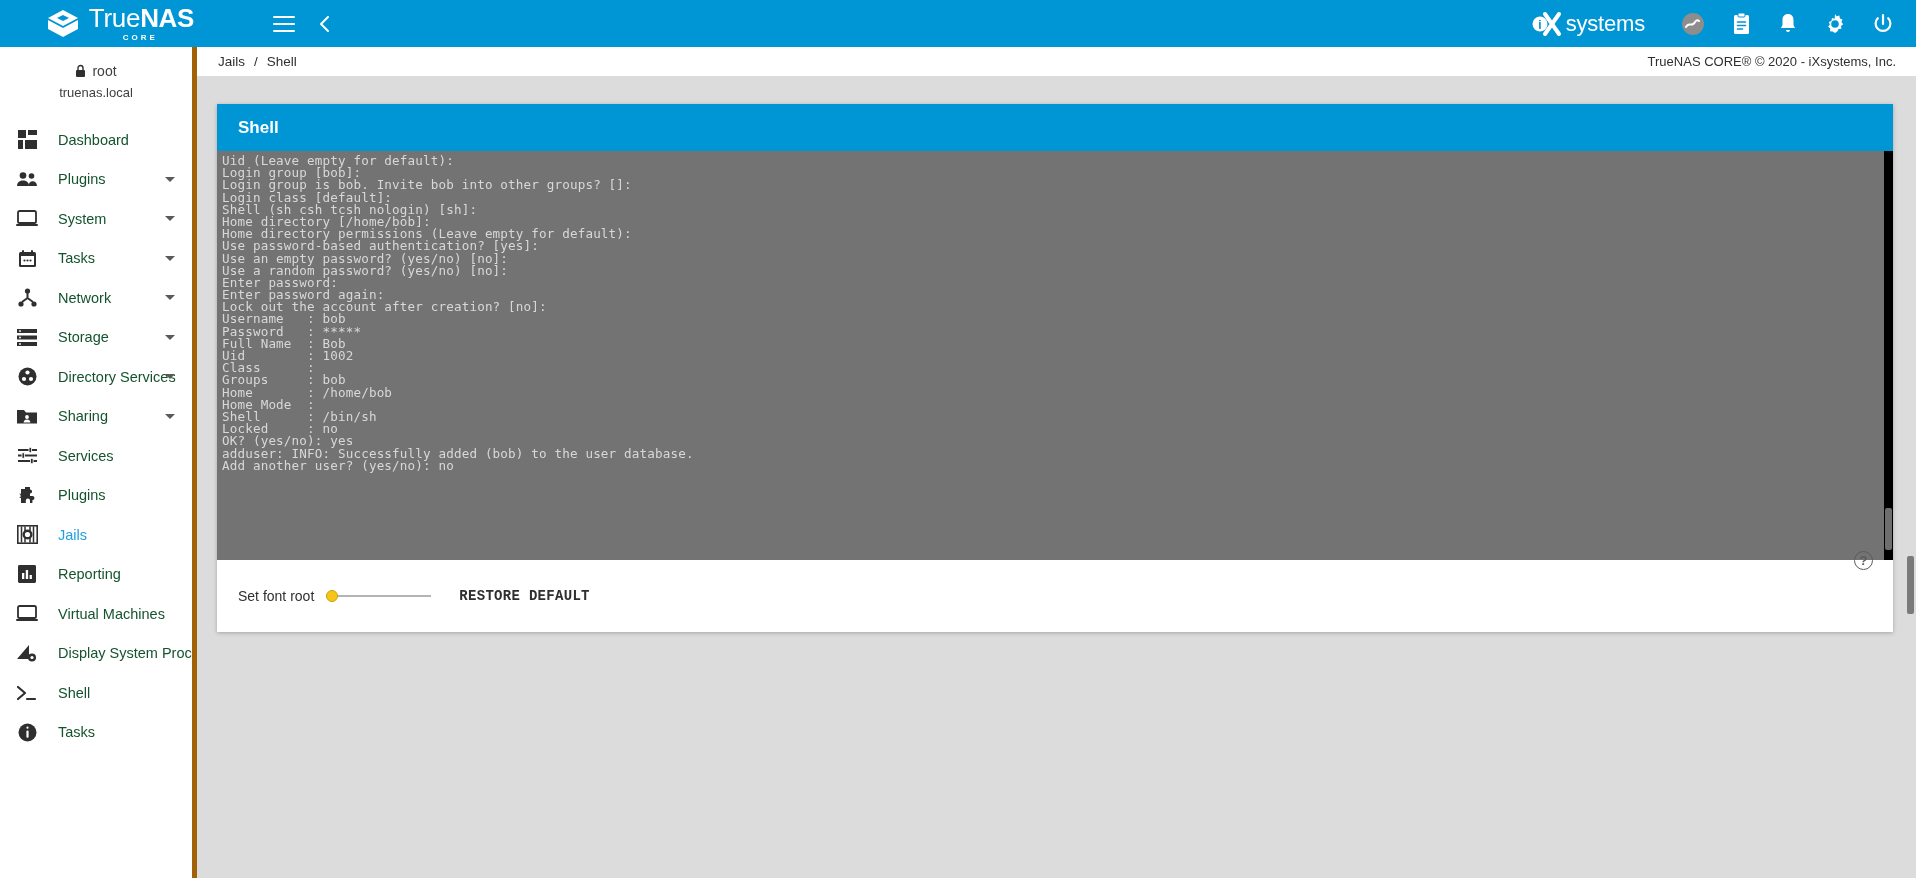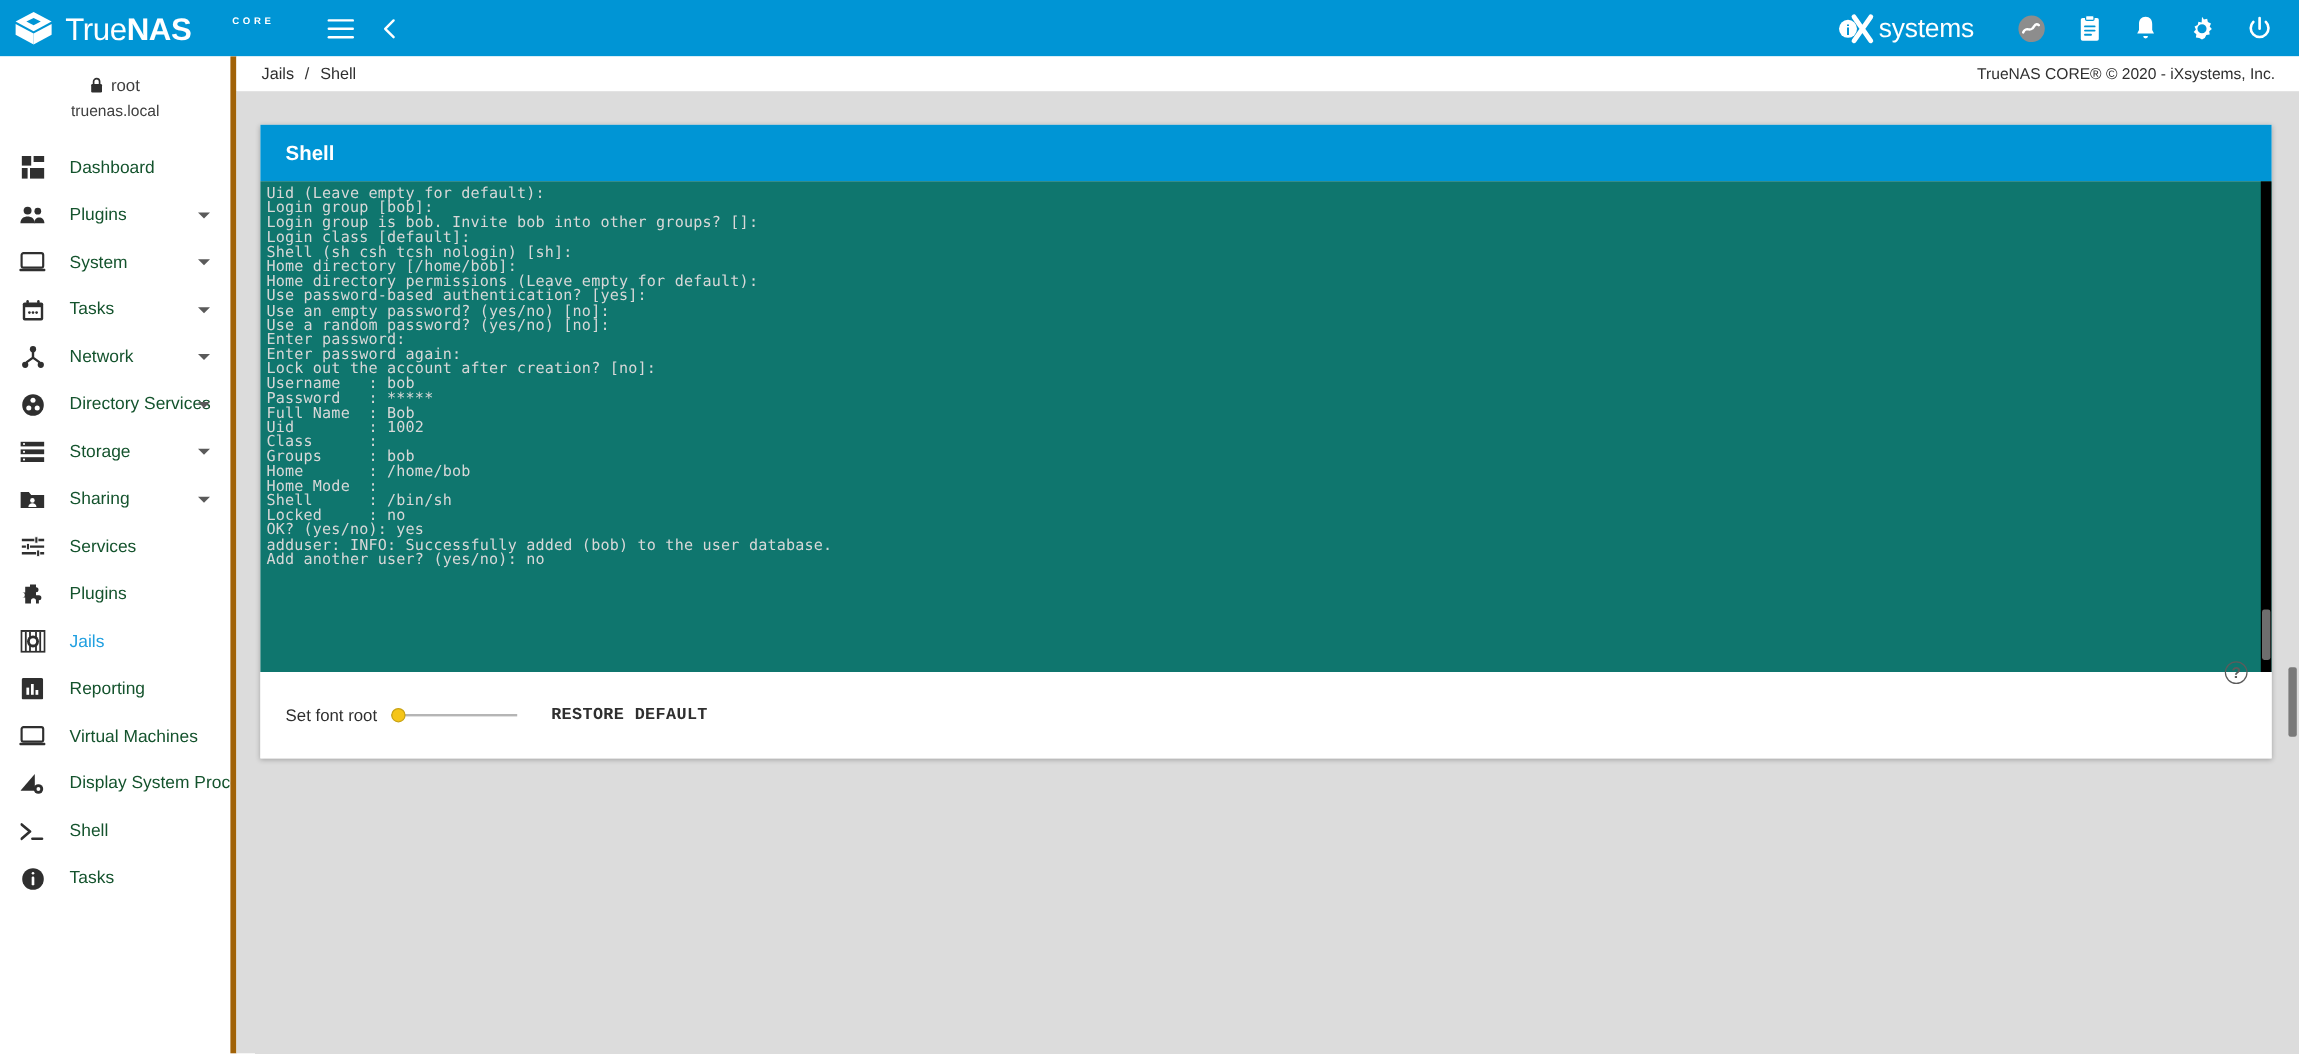--- a/index.html
+++ b/index.html
@@ -14,21 +14,21 @@
   
   .topbar {
     position: absolute; top: 0; left: 0; right: 0; height: 47px;
     background: #0095d5; display: flex; align-items: center;
   }
   .brand {
     width: 240px; height: 47px; display: flex; align-items: center;
     justify-content: center; gap: 9px;
   }
   .logo-cube { width: 34px; height: 30px; flex: 0 0 auto; }
-  .brand-text { display: flex; flex-direction: row; align-items: flex-start; }
+  .brand-text { display: flex; flex-direction: column; align-items: flex-start; }
   .brand-word { font-size: 26px; color: #fff; letter-spacing: -0.3px; line-height: 1; }
   .brand-word b { font-weight: 700; }
   .brand-word span.thin { font-weight: 400; }
   .brand-sub {
     font-size: 8px; color: #fff; letter-spacing: 3px;
     margin-top: 2px; margin-left: 34px; font-weight: 700;
   }
   .topbar-left-ctrls { display: flex; align-items: center; gap: 22px; margin-left: 33px; }
   .icon-btn {
     display: flex; align-items: center; justify-content: center;
@@ -101,21 +101,21 @@
     position: absolute; left: 20px; top: 28px; right: 23px; height: 528px;
     background: #fff; box-shadow: 0 1px 4px rgba(0,0,0,0.25);
     display: flex; flex-direction: column;
   }
   .card-header {
     height: 47px; background: #0095d5; display: flex; align-items: center;
     padding-left: 21px; flex: 0 0 auto;
   }
   .card-title { color: #fff; font-size: 17px; font-weight: 700; }
 
-  .term-wrap { position: relative; flex: 1 1 auto; background: #0f766e; overflow: hidden; }
+  .term-wrap { position: relative; flex: 1 1 auto; background: #737373; overflow: hidden; }
   .terminal {
     position: absolute; inset: 0; padding: 4px 0 0 5px;
     font-family: "DejaVu Sans Mono", "Liberation Mono", monospace;
     font-size: 12.6px; line-height: 12.2px; color: #d8d8d8;
     white-space: pre; overflow: hidden;
   }
   .term-line { height: 12.2px; letter-spacing: 0.15px; }
   .term-scroll {
     position: absolute; right: 0; top: 0; width: 9px; bottom: 0; background: #000;
   }
@@ -306,43 +306,43 @@
               <circle cx="16" cy="16" r="2.6" fill="#2f2f2f"></circle>
               <path d="M9.5 5 V10 M9.5 10 L4 14 M9.5 10 L15 14" stroke="#2f2f2f" stroke-width="2"></path>
             </svg>
         </span>
         <span class="nav-label">Network</span>
         <span class="nav-caret"></span>
       </div>
 
       <div class="nav-item">
         <span class="nav-ico">
-          <svg width="19" height="19" viewBox="0 0 19 19">
-              <circle cx="9.5" cy="9.5" r="9" fill="#2f2f2f"></circle>
-              <circle cx="9.5" cy="5.5" r="2.1" fill="#fff"></circle>
-              <circle cx="6" cy="12" r="2.1" fill="#fff"></circle>
-              <circle cx="13" cy="12" r="2.1" fill="#fff"></circle>
-            </svg>
-        </span>
-        <span class="nav-label">Directory Services</span>
-        <span class="nav-caret"></span>
-      </div>
-
-      <div class="nav-item">
-        <span class="nav-ico">
           <svg width="20" height="17" viewBox="0 0 20 17">
               <rect x="0" y="0" width="20" height="4" fill="#2f2f2f"></rect>
               <rect x="0" y="6.5" width="20" height="4" fill="#2f2f2f"></rect>
               <rect x="0" y="13" width="20" height="4" fill="#2f2f2f"></rect>
               <circle cx="3" cy="2" r="0.9" fill="#fff"></circle>
               <circle cx="3" cy="8.5" r="0.9" fill="#fff"></circle>
               <circle cx="3" cy="15" r="0.9" fill="#fff"></circle>
             </svg>
         </span>
         <span class="nav-label">Storage</span>
+        <span class="nav-caret"></span>
+      </div>
+
+      <div class="nav-item">
+        <span class="nav-ico">
+          <svg width="19" height="19" viewBox="0 0 19 19">
+              <circle cx="9.5" cy="9.5" r="9" fill="#2f2f2f"></circle>
+              <circle cx="9.5" cy="5.5" r="2.1" fill="#fff"></circle>
+              <circle cx="6" cy="12" r="2.1" fill="#fff"></circle>
+              <circle cx="13" cy="12" r="2.1" fill="#fff"></circle>
+            </svg>
+        </span>
+        <span class="nav-label">Directory Services</span>
         <span class="nav-caret"></span>
       </div>
 
       <div class="nav-item">
         <span class="nav-ico">
           <svg width="20" height="17" viewBox="0 0 20 17">
               <path d="M0 2 h7 l2 2.4 h11 v11 H0z" fill="#2f2f2f"></path>
               <circle cx="10" cy="9" r="1.9" fill="#fff"></circle>
               <path d="M6.6 14.6 c0-2.2 1.6-3.2 3.4-3.2 s3.4 1 3.4 3.2z" fill="#fff"></path>
             </svg>

